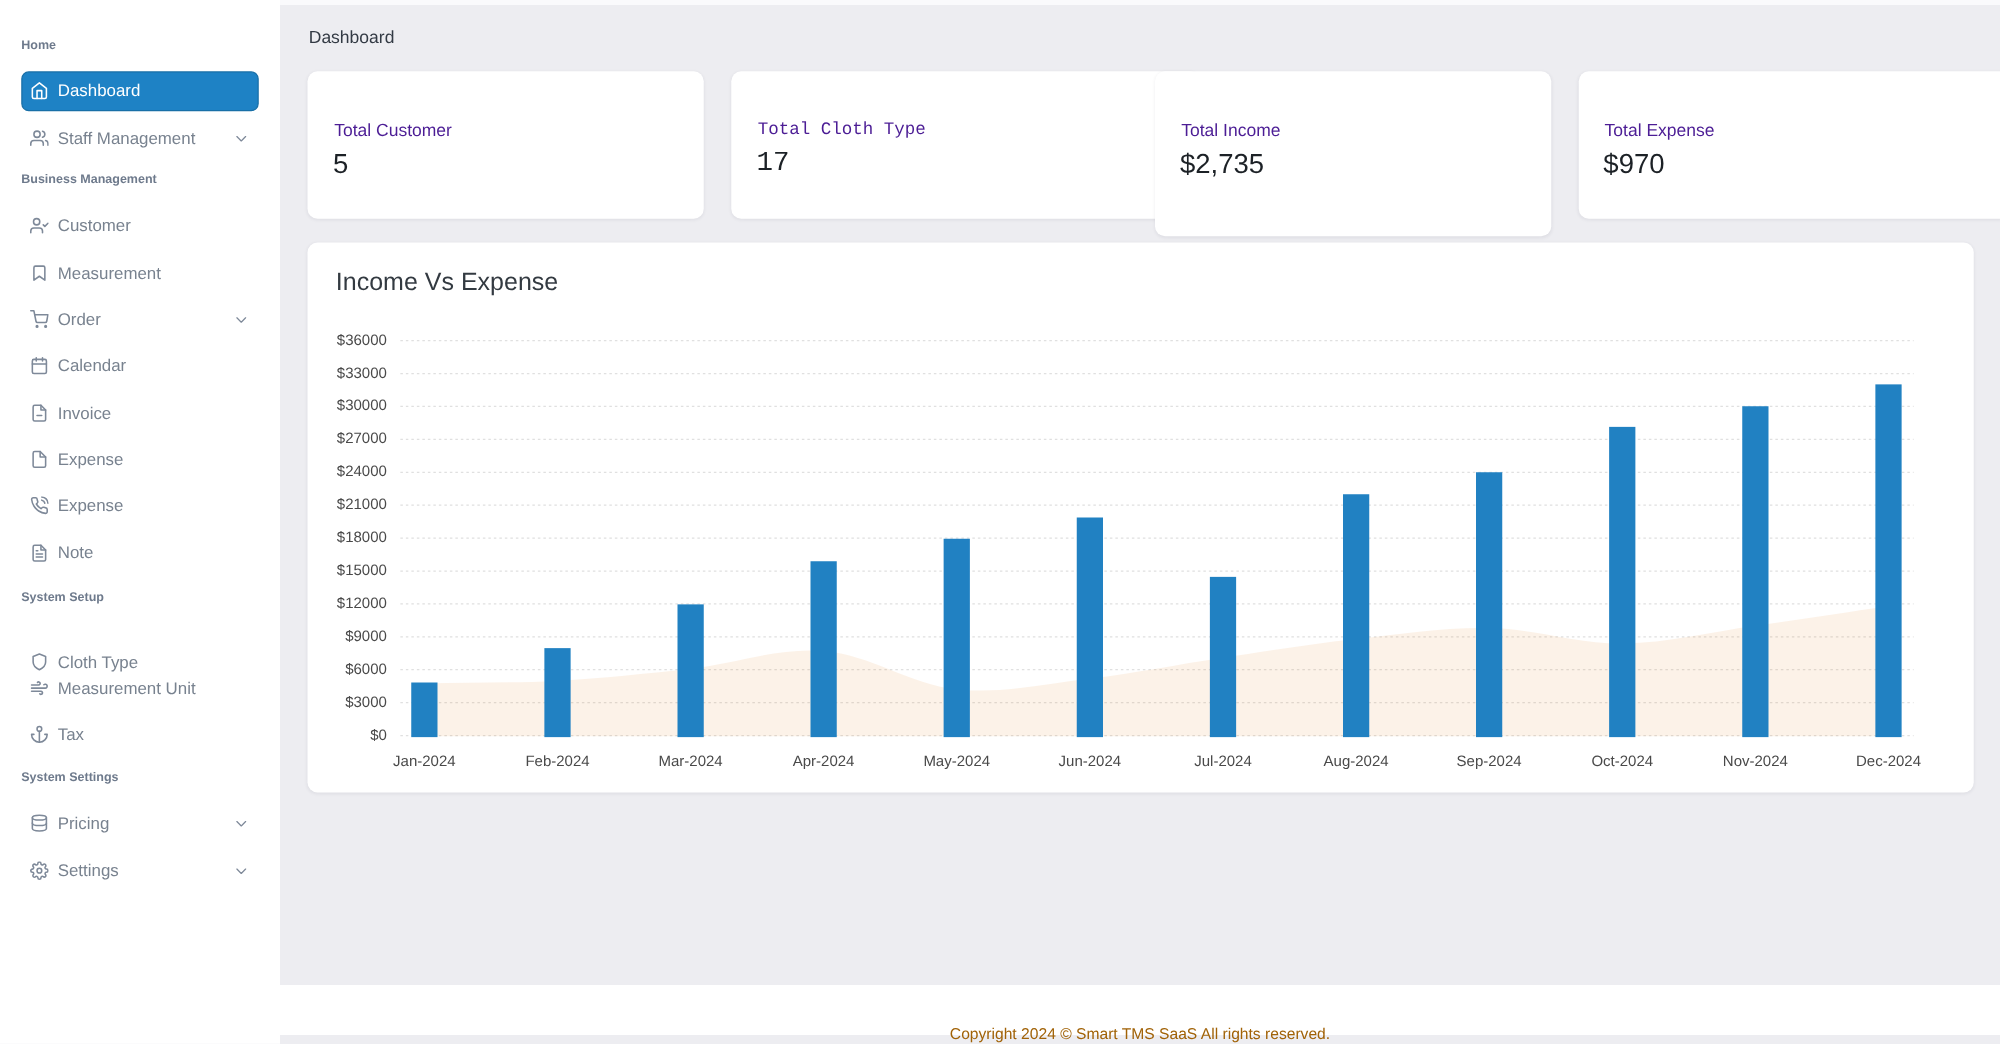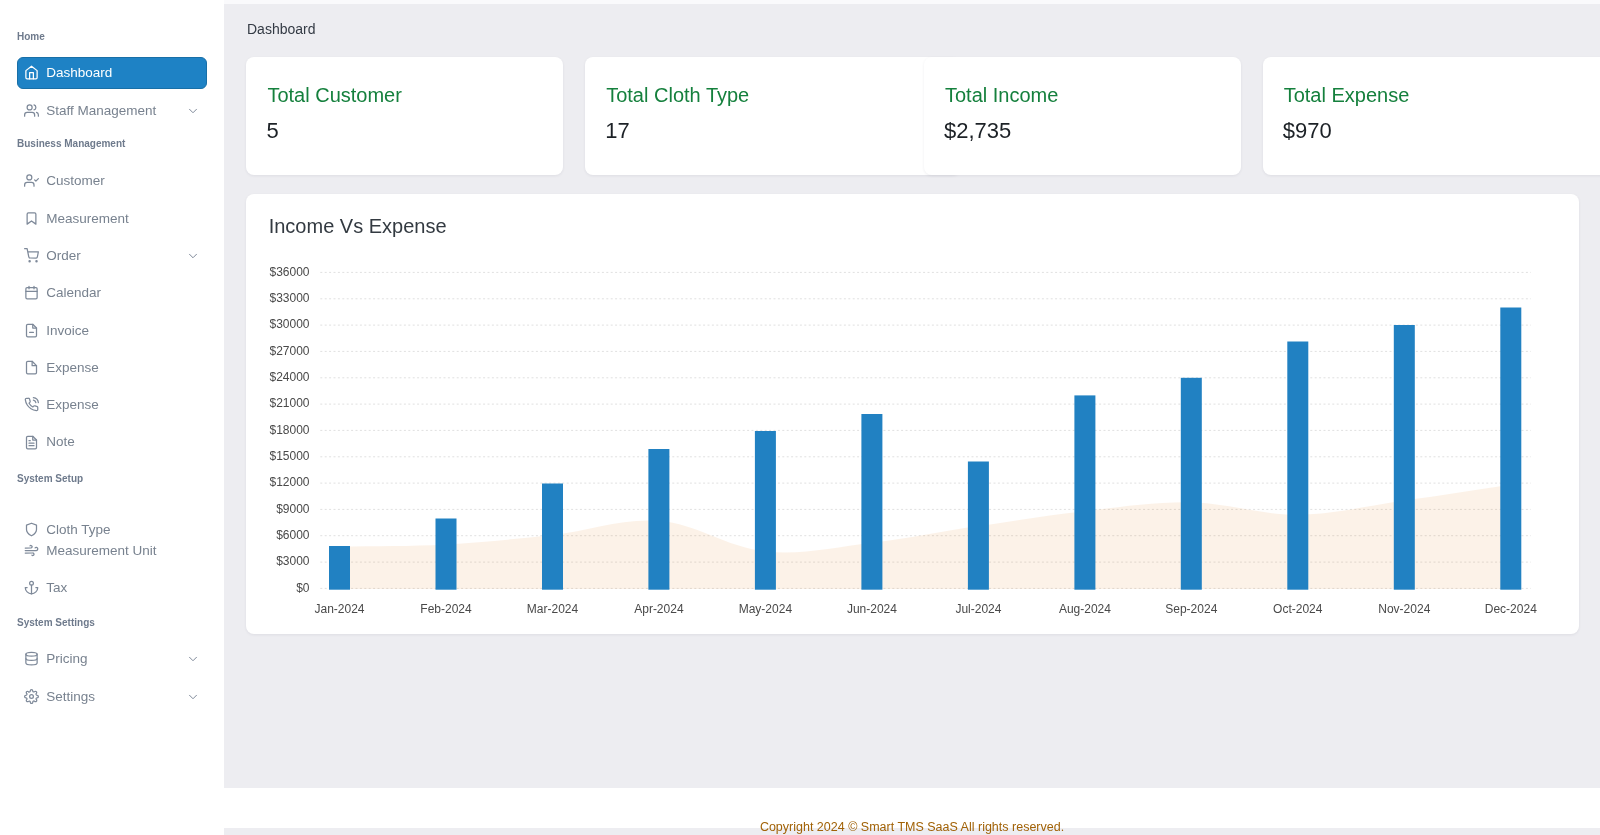--- a/index.html
+++ b/index.html
@@ -13,22 +13,22 @@
   border-radius:6px; color:#78828f; font-size:13.5px; }
 .sitem .sicon { position:absolute; left:7.7px; top:8.2px; }
 .sitem .slbl { position:absolute; left:29.4px; top:8px; line-height:16px; }
 .sitem .chev { position:absolute; right:6.8px; top:9px; }
 .sitem.active { background:#1e82c5; color:#ffffff; border:1px solid #186fa7; }
 .sitem.active .sicon { left:6.7px; top:7.2px; }
 .sitem.active .slbl { left:28.4px; top:7px; }
 .main-title { position:absolute; left:247px; top:21.8px; font-size:14px; line-height:1; color:#333a44; }
 .card { position:absolute; background:#ffffff; border-radius:8px;
   box-shadow:0 1px 3px rgba(30,35,60,0.07); }
-.stat .ctitle { position:absolute; left:21px; top:28px; font-size:20px;
-  line-height:1; color:#15803d; }
+.stat .ctitle { position:absolute; left:21px; top:40px; font-size:14px;
+  line-height:1; color:#4c1d95; }
 .stat .cval { position:absolute; left:20px; top:62.6px; font-size:22px;
   line-height:1; color:#1c2126; }
 .chart-card { left:246.4px; top:194.4px; width:1332.6px; height:440.1px; }
 .chart-title { position:absolute; left:268.7px; top:216.4px; font-size:20px;
   line-height:1; color:#333a41; }
 .footer { position:absolute; left:224px; top:788.4px; width:1376px;
   height:40px; background:#ffffff; }
 .footer span { display:block; text-align:center; line-height:40px; font-size:12.5px;
   color:#a16207; padding-top:19px; }
 </style>
@@ -164,25 +164,25 @@
           <path d="M6 9l6 6 6-6"></path>
         </svg></span>
     </div>
 </div>
 <div style="position:absolute;left:224px;top:0;width:1376px;height:4px;background:#fafafc;"></div>
 <div class="main-title">Dashboard</div>
 <div class="card stat" style="left:246.4px;top:57px;width:316.5px;height:118px;">
     <div class="ctitle">Total Customer</div>
     <div class="cval">5</div>
   </div>
-<div class="card stat" style="left:585.2px;top:57px;width:375px;height:118px;">
+<div class="card stat" style="left:585.2px;top:57px;width:375px;height:118px;font-family:Liberation Mono, monospace;">
     <div class="ctitle">Total Cloth Type</div>
     <div class="cval">17</div>
   </div>
-<div class="card stat" style="left:924.0px;top:57px;width:316.5px;height:118px;">
+<div class="card stat" style="left:924.0px;top:57px;width:316.5px;height:132px;">
     <div class="ctitle">Total Income</div>
     <div class="cval">$2,735</div>
   </div>
 <div class="card stat" style="left:1262.7px;top:57px;width:346px;height:118px;">
     <div class="ctitle">Total Expense</div>
     <div class="cval">$970</div>
   </div>
 <div class="card chart-card"></div>
 <div class="chart-title">Income Vs Expense</div>
 <svg width="1600" height="835" viewBox="0 0 1600 835" style="position:absolute;left:0;top:0;">

